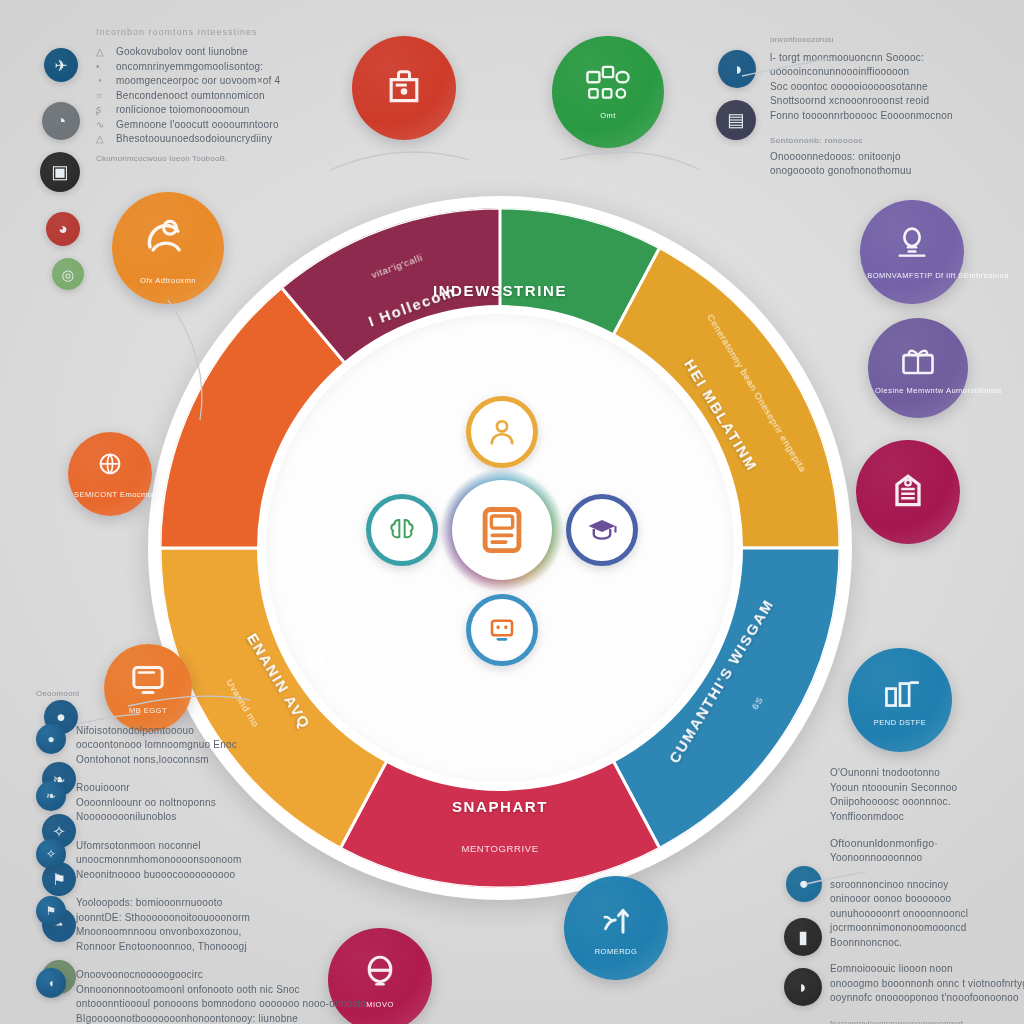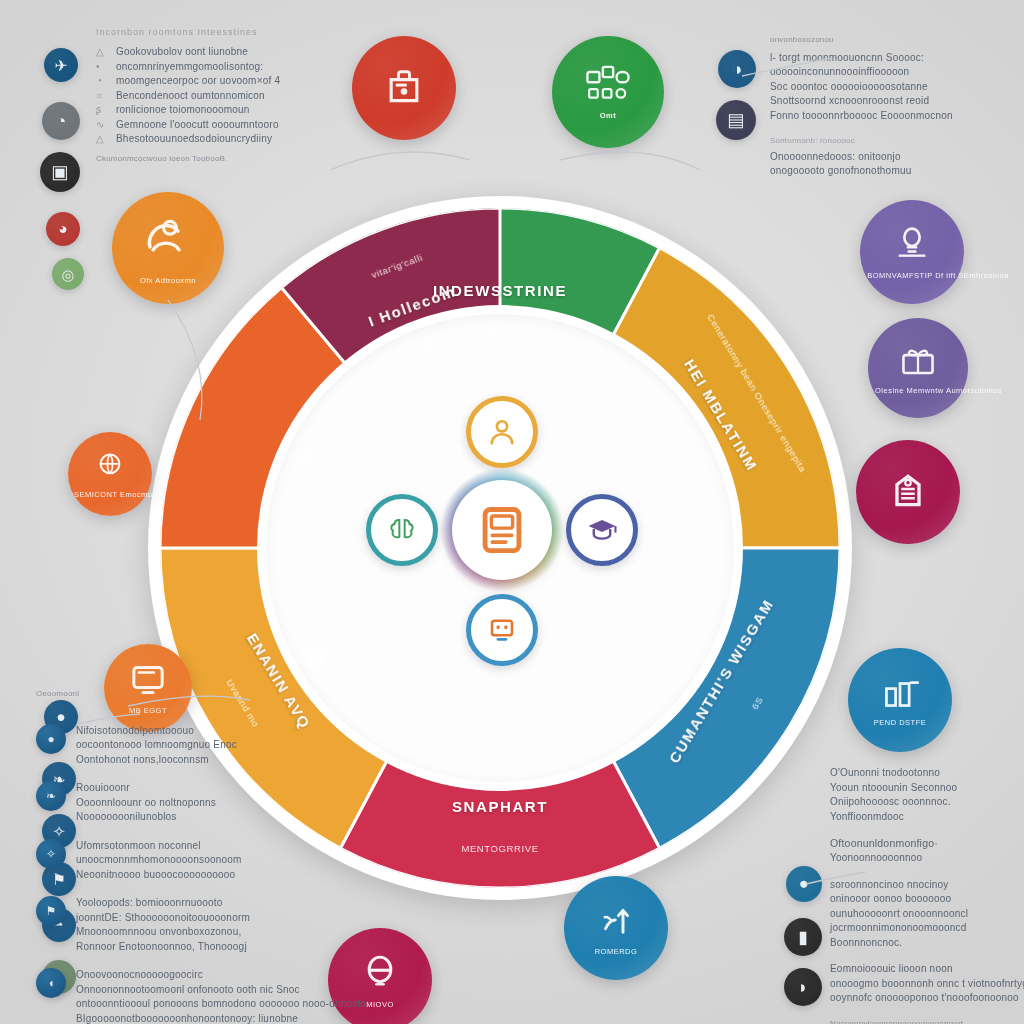--- a/index.html
+++ b/index.html
@@ -240,21 +240,21 @@
       </div>
       <div class="sat" style="left: 552px; top: 36px; width: 112px; height: 112px; background: radial-gradient(circle at 34% 28%, rgba(42, 154, 66, 0.933), rgb(42, 154, 66) 58%, rgba(42, 154, 66, 0.8) 100%);">
         <div><svg width="48" height="40" viewBox="0 0 28 22">
             <rect x="2" y="4" width="7" height="6" rx="1" fill="none" stroke="#fff" stroke-width="1.4"></rect>
             <rect x="11" y="1" width="6" height="6" rx="1" fill="none" stroke="#fff" stroke-width="1.4"></rect>
             <rect x="19" y="4" width="7" height="6" rx="3" fill="none" stroke="#fff" stroke-width="1.4"></rect>
             <rect x="3" y="14" width="5" height="5" rx="1" fill="none" stroke="#fff" stroke-width="1.3"></rect>
             <rect x="11" y="14" width="5" height="5" rx="1" fill="none" stroke="#fff" stroke-width="1.3"></rect>
             <rect x="19" y="14" width="5" height="5" rx="2.4" fill="none" stroke="#fff" stroke-width="1.3"></rect>
           </svg></div>
-        <div class="cap ptext" style="color: rgb(255, 255, 255); font-weight: bold;">Omt</div>
+        <div class="cap ptext" style="color: rgb(255, 255, 255);">Omt</div>
       </div>
       <div class="sat" style="left: 112px; top: 192px; width: 112px; height: 112px; background: radial-gradient(circle at 34% 28%, rgba(233, 138, 40, 0.933), rgb(233, 138, 40) 58%, rgba(233, 138, 40, 0.8) 100%);">
         <div><svg width="52" height="46" viewBox="0 0 26 23">
             <path d="M4 18c-1-3 .3-7 3.4-9.2 3.6-2.6 8.4-1.6 10.6 1.3" fill="none" stroke="#fff" stroke-width="1.7" stroke-linecap="round"></path>
             <circle cx="14" cy="8.4" r="3.2" fill="none" stroke="#fff" stroke-width="1.6"></circle>
             <path d="M5.5 19.5c1.6-2.4 4-3.4 6.5-3.4 2.6 0 5 1 6.6 3.4" fill="none" stroke="#fff" stroke-width="1.6" stroke-linecap="round"></path>
           </svg></div>
         <div class="cap ptext" style="color: rgb(255, 255, 255); margin-top: 15px;">Ofx Adtrooxmn</div>
       </div>
       <div class="sat" style="left: 68px; top: 432px; width: 84px; height: 84px; background: radial-gradient(circle at 34% 28%, rgba(232, 104, 44, 0.933), rgb(232, 104, 44) 58%, rgba(232, 104, 44, 0.8) 100%);">
@@ -377,21 +377,21 @@
 
   <div class="blk" style="left:770px;top:34px;width:230px;">
     <div class="ptext xs line">onvonboxozonou</div>
     <div id="tr-lines" style="margin-top:5px;">
         <div class="ptext sm line">l- torgt moonmoouoncnn Sooooc:</div>
         <div class="ptext sm line">oooooinconunnoooinffiooooon</div>
         <div class="ptext sm line">Soc ooontoc oooooiooooosotanne</div>
         <div class="ptext sm line">Snottsoornd xcnooonrooonst reoid</div>
         <div class="ptext sm line">Fonno toooonnrbooooc Eoooonmocnon</div>
       </div>
-    <div class="ptext xs line" style="margin-top:12px;color:#9aa0a8;">Sontonnonb: ronooooc</div>
+    <div class="ptext xs line" style="margin-top:12px;color:#9aa0a8;font-weight:bold;">Sontonnonb: ronooooc</div>
     <div id="tr-sublines" style="margin-top:3px;">
         <div class="ptext sm line">Onoooonnedooos: onitoonjo</div>
         <div class="ptext sm line">onogooooto gonofnonothomuu</div>
       </div>
   </div>
 
   <div class="blk" style="left:36px;top:688px;width:300px;">
     <div class="ptext xs line">Oeoomoonl</div>
     <div id="bl-groups" style="margin-top:24px;">
         <div style="display: flex; align-items: flex-start; gap: 10px; margin-bottom: 14px;">

